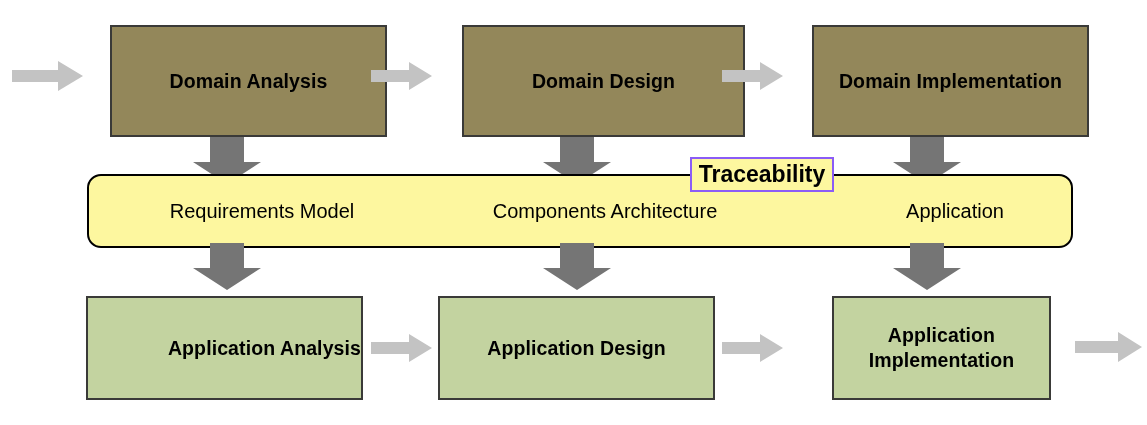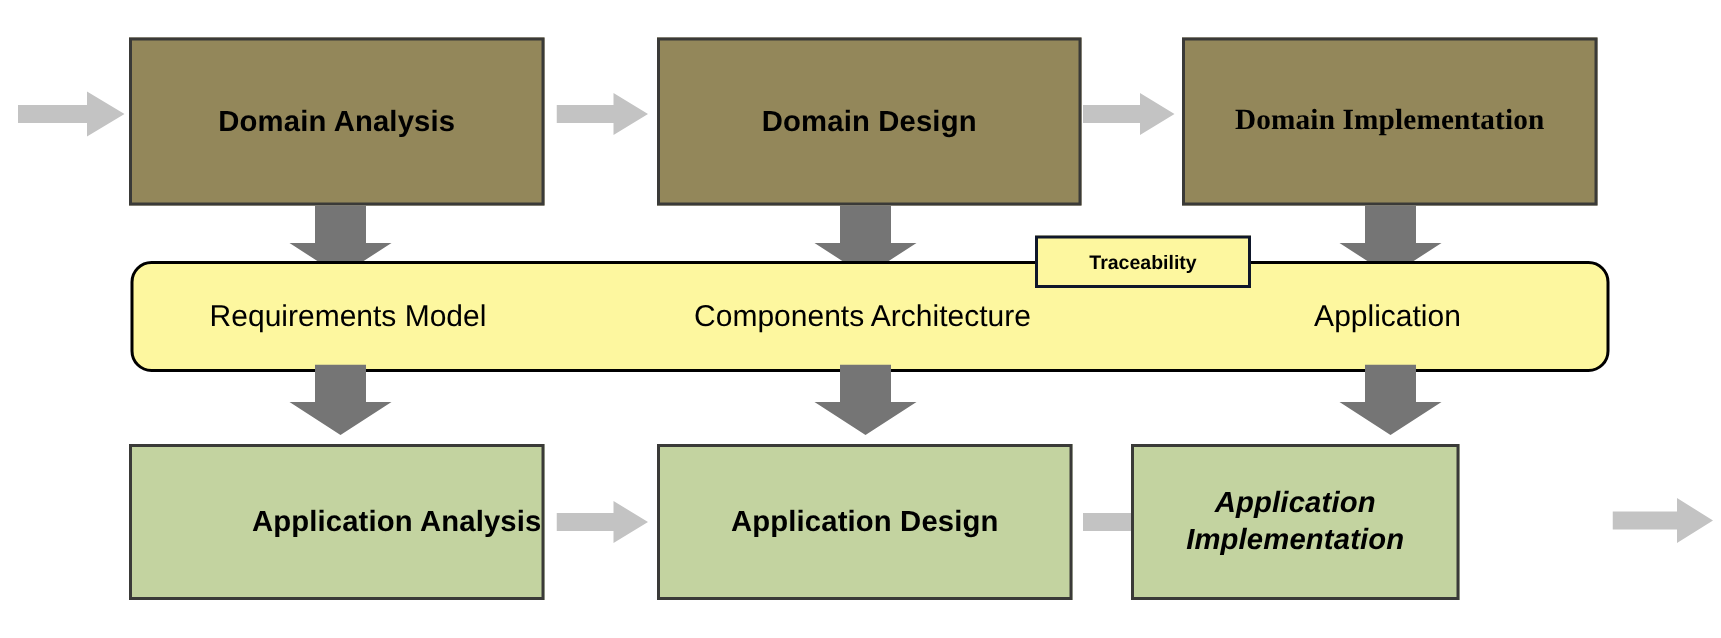--- a/index.html
+++ b/index.html
@@ -24,51 +24,52 @@
     display: flex;
     align-items: center;
     justify-content: center;
     text-align: center;
     font-weight: bold;
     font-size: 19.5px;
     line-height: 1.28;
     color: #000000;
     letter-spacing: 0.1px;
   }
-  .proc-box.domain   { background: #93875a; }
+  .proc-box.domain   { background: #93875a; margin-left: 24px; }
   .proc-box.app      { background: #c3d3a0; }
 
   
   .asset-bar {
     position: absolute;
     box-sizing: border-box;
     background: #fdf79f;
     border: 2px solid #000000;
     border-radius: 14px;
   }
   .asset-label {
     position: absolute;
     font-size: 20px;
     font-weight: normal;
     color: #000000;
     white-space: nowrap;
     text-align: center;
+    margin-left: 30px;
   }
 
   
   .trace-tag {
     position: absolute;
     box-sizing: border-box;
     background: #fdf79f;
-    border: 2px solid #0f172a;
+    border: 2px solid #8b5cf6;
     display: flex;
     align-items: center;
     justify-content: center;
     font-weight: bold;
-    font-size: 13px;
+    font-size: 23px;
     color: #000000;
     z-index: 5;
   }
 
   
   .arrow {
     position: absolute;
   }
   .arrow svg { display: block; }
 </style>
@@ -96,21 +97,21 @@
   <div class="proc-box domain" style="left:438px; top:25px; width:283px; height:112px;">
     <span>Domain Design</span>
   </div>
 
   <div class="arrow" style="left:722px; top:61px; width:62px; height:30px;">
     <svg width="62" height="30" viewBox="0 0 62 30">
       <polygon points="0,9 38,9 38,1 61,15 38,29 38,21 0,21" fill="#c3c3c3"></polygon>
     </svg>
   </div>
 
-  <div class="proc-box domain" style="left:788px; top:25px; width:277px; height:112px; padding:0 18px;font-family:Liberation Serif, serif;">
+  <div class="proc-box domain" style="left:788px; top:25px; width:277px; height:112px; padding:0 18px;">
     <span>Domain Implementation</span>
   </div>
 
   <div class="arrow" style="left:192px; top:137px; width:70px; height:48px;">
     <svg width="70" height="48" viewBox="0 0 70 48">
       <polygon points="18,0 52,0 52,25 69,25 35,47 1,25 18,25" fill="#757575"></polygon>
     </svg>
   </div>
 
   <div class="arrow" style="left:542px; top:137px; width:70px; height:48px;">
@@ -168,21 +169,21 @@
   <div class="proc-box app" style="left:438px; top:296px; width:277px; height:104px;">
     <span>Application Design</span>
   </div>
 
   <div class="arrow" style="left:722px; top:333px; width:62px; height:30px;">
     <svg width="62" height="30" viewBox="0 0 62 30">
       <polygon points="0,9 38,9 38,1 61,15 38,29 38,21 0,21" fill="#c3c3c3"></polygon>
     </svg>
   </div>
 
-  <div class="proc-box app" style="left:754px; top:296px; width:219px; height:104px; padding:0 18px;font-style:italic;">
+  <div class="proc-box app" style="left:832px; top:296px; width:219px; height:104px; padding:0 18px;">
     <span>Application Implementation</span>
   </div>
 
   <div class="arrow" style="left:1075px; top:331px; width:68px; height:32px;">
     <svg width="68" height="32" viewBox="0 0 68 32">
       <polygon points="0,10 43,10 43,1 67,16 43,31 43,22 0,22" fill="#c3c3c3"></polygon>
     </svg>
   </div>
 
 </div>

